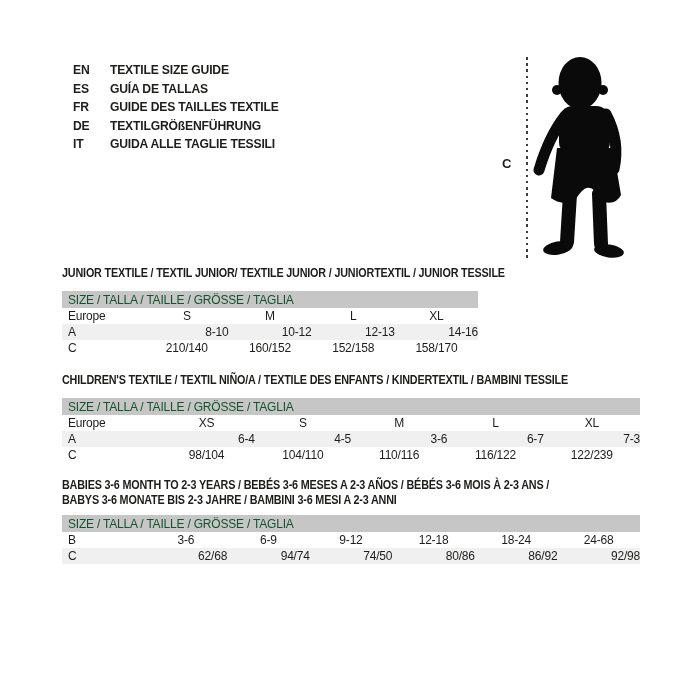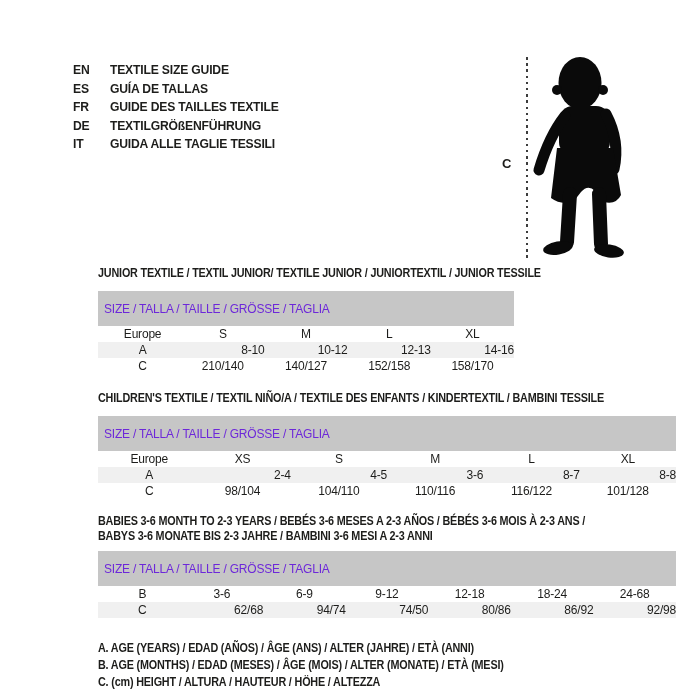--- a/index.html
+++ b/index.html
@@ -24,40 +24,40 @@
   
   .figure { position: absolute; left: 500px; top: 52px; width: 196px; height: 216px; }
   .measure-line {
     position: absolute; left: 26px; top: 5px; width: 2px; height: 203px;
     background: repeating-linear-gradient(#3c3c3c 0 2.5px, transparent 2.5px 6.2px);
   }
   .measure-label { position: absolute; left: 2px; top: 104px; font-size: 13px; font-weight: bold; }
   .toddler-svg { position: absolute; left: 32px; top: 0; }
 
   
-  .content { position: absolute; left: 62px; top: 267px; width: 578px; margin-left: 36px; }
+  .content { position: absolute; left: 62px; top: 267px; width: 578px; }
   .section-title {
     font-size: 12px; font-weight: bold; line-height: 13px;
     transform: scaleX(0.9); transform-origin: 0 0; white-space: nowrap;
   }
   .title-2line { line-height: 15px; }
   .mb11 { margin-bottom: 11px; }
   .mb7  { margin-bottom: 7px; }
 
   table.sizes { border-collapse: collapse; table-layout: fixed; }
   #junior-table   { width: 416px; margin-bottom: 18px; }
   #children-table { width: 578px; margin-bottom: 15px; }
   #babies-table   { width: 578px; }
   table.sizes th.size-bar {
-    background: #c6c6c6; height: 35px;
+    background: #c6c6c6; height: 17px;
     font-weight: normal; font-size: 12px; text-align: left;
-    padding: 0 0 0 6px; color: #6d28d9; white-space: nowrap;
+    padding: 0 0 0 6px; color: #14532d; white-space: nowrap;
   }
   table.sizes td { height: 16px; padding: 0; font-size: 12px; text-align: center; vertical-align: middle; }
-  table.sizes td.lbl { width: 58px; text-align: center; padding-left: 6px; }
+  table.sizes td.lbl { width: 58px; text-align: left; padding-left: 6px; }
   tr.shaded td { background: #f0f0f0; text-align: right; }
 
   .footnotes { margin-top: 22px; }
   .footnote {
     font-size: 12px; font-weight: bold; line-height: 17px;
     transform: scaleX(0.9); transform-origin: 0 0; white-space: nowrap;
   }
 </style>
 </head>
 <body>
@@ -123,21 +123,21 @@
     <tr class="shaded">
       <td class="lbl">A</td>
       <td>8-10</td>
       <td>10-12</td>
       <td>12-13</td>
       <td>14-16</td>
     </tr>
     <tr>
       <td class="lbl">C</td>
       <td>210/140</td>
-      <td>140/127</td>
+      <td>160/152</td>
       <td>152/158</td>
       <td>158/170</td>
     </tr>
   </tbody>
     </table>
 
   <div class="section-title mb11">CHILDREN'S TEXTILE / TEXTIL NIÑO/A / TEXTILE DES ENFANTS / KINDERTEXTIL / BAMBINI TESSILE</div>
   <table class="sizes" id="children-table">
     <tbody>
         <tr>
@@ -146,33 +146,33 @@
     <tr>
       <td class="lbl">Europe</td>
       <td>XS</td>
       <td>S</td>
       <td>M</td>
       <td>L</td>
       <td>XL</td>
     </tr>
     <tr class="shaded">
       <td class="lbl">A</td>
-      <td>2-4</td>
+      <td>6-4</td>
       <td>4-5</td>
       <td>3-6</td>
-      <td>8-7</td>
-      <td>8-8</td>
+      <td>6-7</td>
+      <td>7-3</td>
     </tr>
     <tr>
       <td class="lbl">C</td>
       <td>98/104</td>
       <td>104/110</td>
       <td>110/116</td>
       <td>116/122</td>
-      <td>101/128</td>
+      <td>122/239</td>
     </tr>
   </tbody>
     </table>
 
   <div class="section-title title-2line">BABIES 3-6 MONTH TO 2-3 YEARS / BEBÉS 3-6 MESES A 2-3 AÑOS / BÉBÉS 3-6 MOIS À 2-3 ANS /</div>
   <div class="section-title title-2line mb7">BABYS 3-6 MONATE BIS 2-3 JAHRE / BAMBINI 3-6 MESI A 2-3 ANNI</div>
   <table class="sizes" id="babies-table">
     <tbody>
         <tr>
       <th class="size-bar" colspan="7">SIZE / TALLA / TAILLE / GRÖSSE / TAGLIA</th>
@@ -191,19 +191,14 @@
       <td>62/68</td>
       <td>94/74</td>
       <td>74/50</td>
       <td>80/86</td>
       <td>86/92</td>
       <td>92/98</td>
     </tr>
   </tbody>
     </table>
 
-  <div class="footnotes">
-    <div class="footnote">A. AGE (YEARS) / EDAD (AÑOS) / ÂGE (ANS) / ALTER (JAHRE) / ETÀ (ANNI)</div>
-    <div class="footnote">B. AGE (MONTHS) / EDAD (MESES) / ÂGE (MOIS) / ALTER (MONATE) / ETÀ (MESI)</div>
-    <div class="footnote">C. (cm) HEIGHT / ALTURA / HAUTEUR / HÖHE / ALTEZZA</div>
-  </div>
 
 </div>
 
 </body></html>

